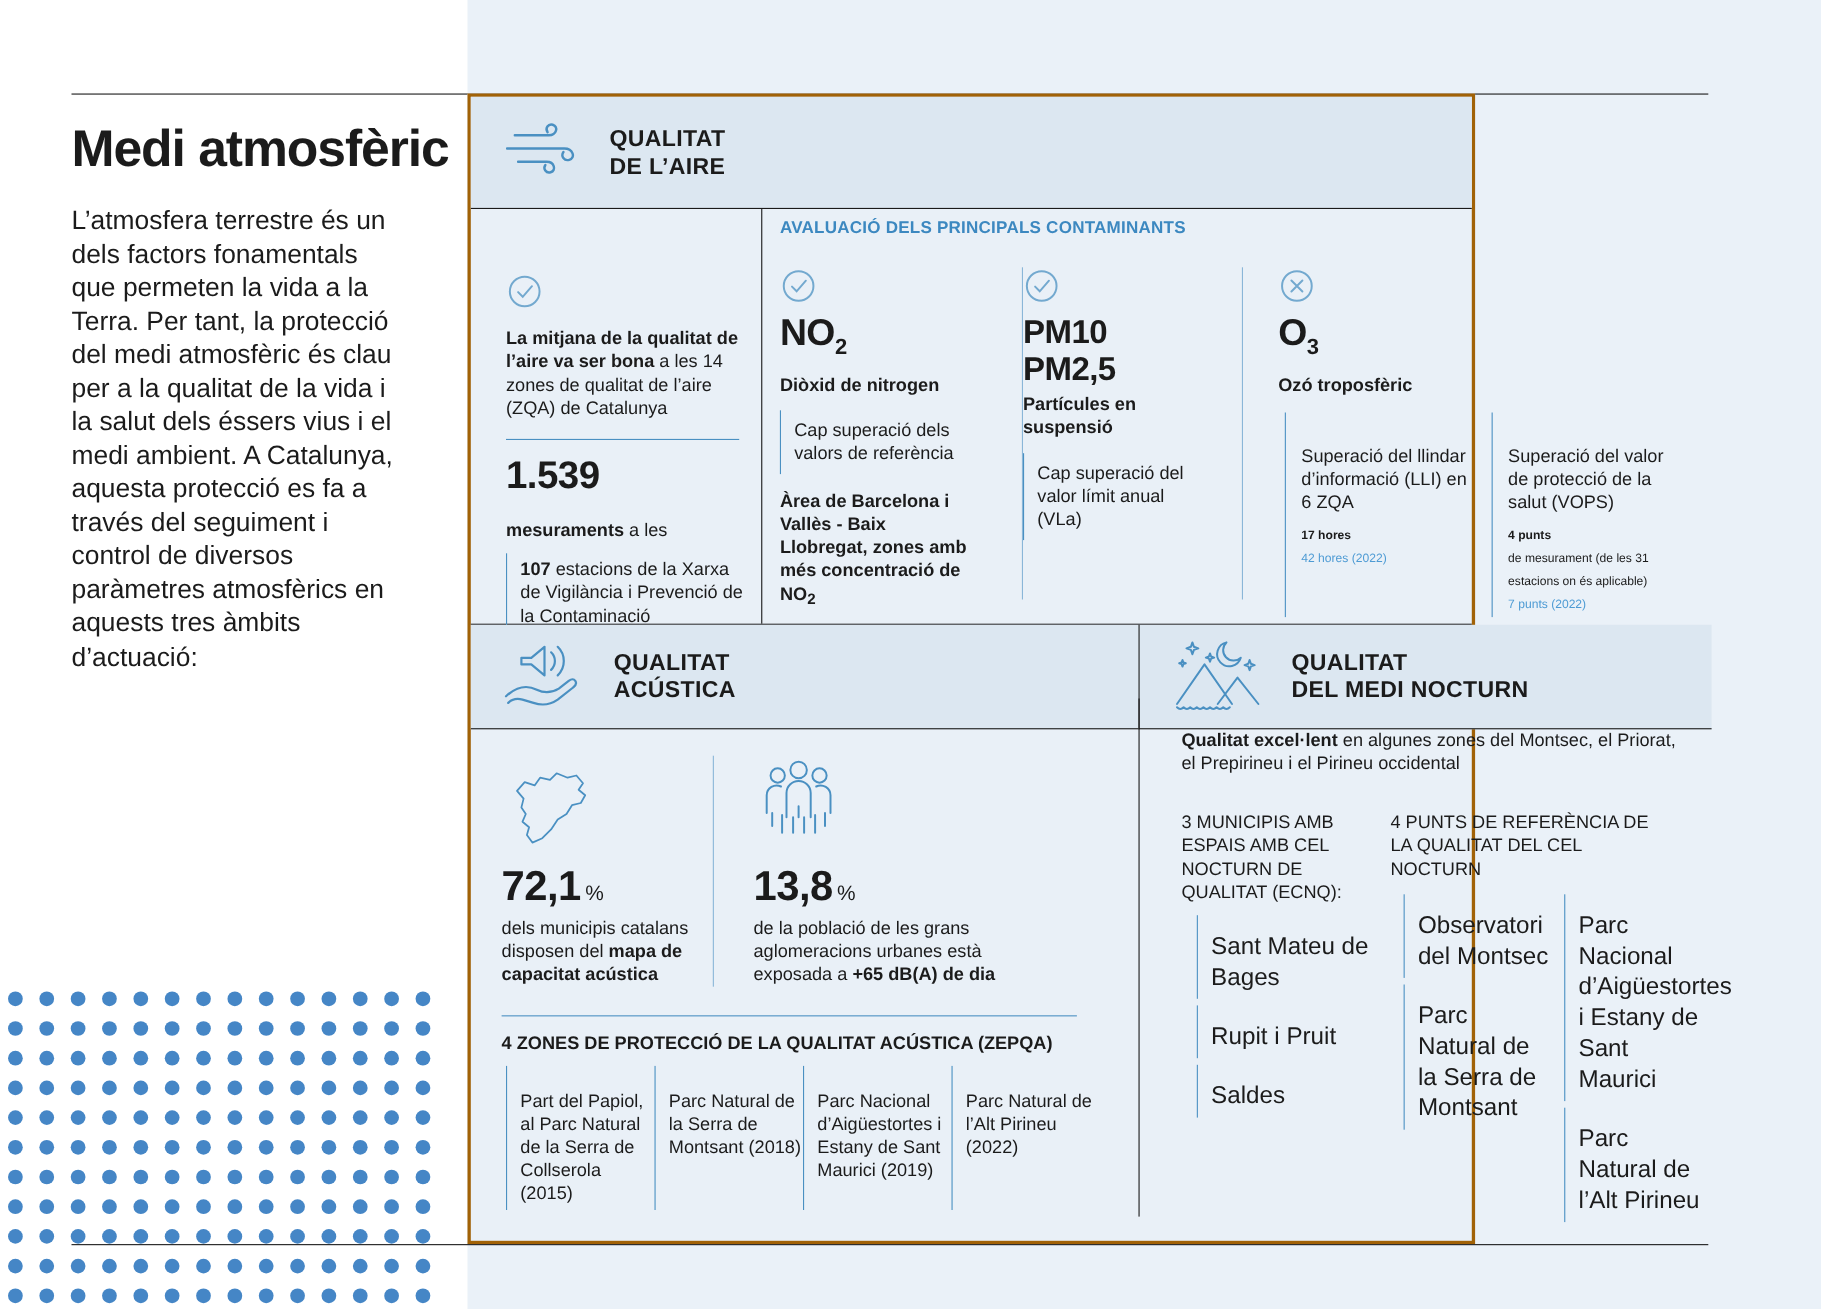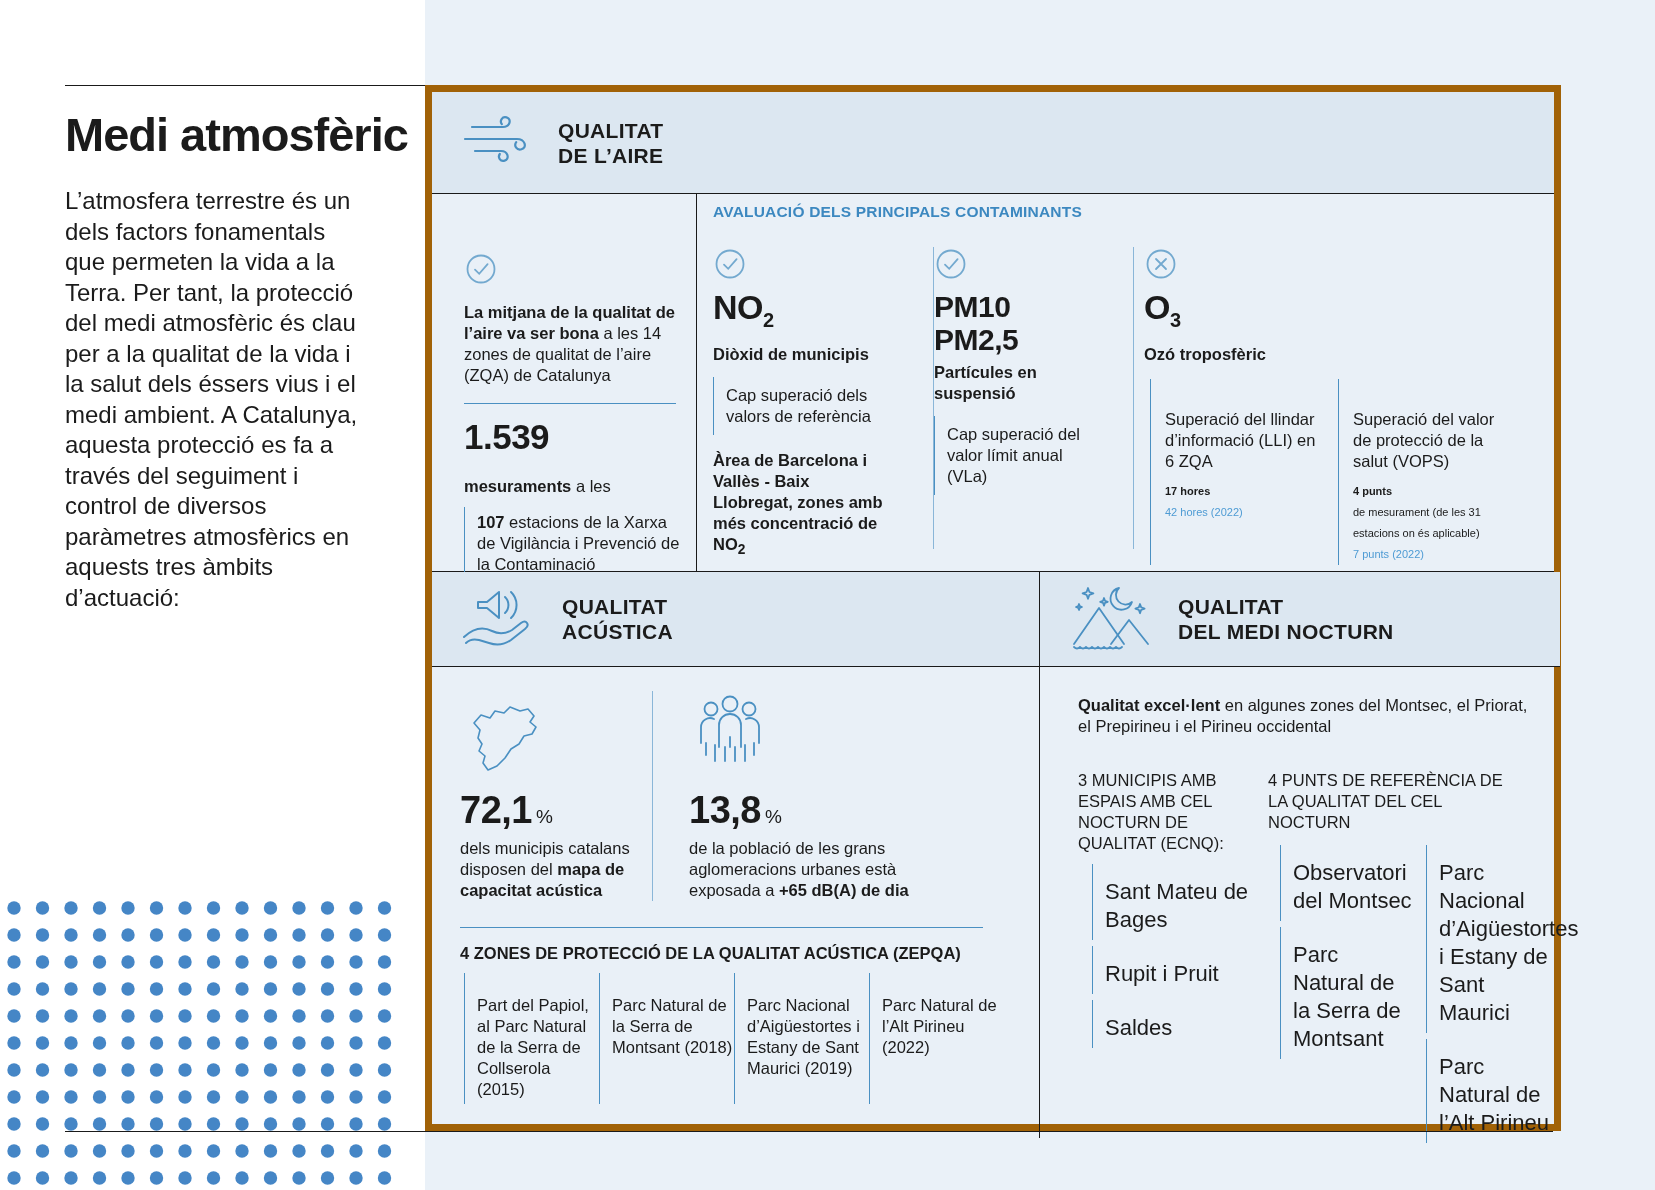--- a/index.html
+++ b/index.html
@@ -10,22 +10,22 @@
   .rule-top{top:85px}
   .rule-bottom{top:1131px}
 
   
   .left-col{position:absolute;left:65px;top:108px;width:345px}
   .title{font-size:47px;line-height:54px;font-weight:bold;letter-spacing:-1px;margin:0}
   .intro{font-size:24px;line-height:30.5px;margin:24px 0 0 0;width:305px}
   .dots-svg{position:absolute;left:0;top:898px}
 
   
-  .box{position:absolute;left:425px;top:85px;width:1136px;height:1046px;
-       border:7px solid #a16207;box-sizing:border-box;background:#e9f0f7}
+  .box{position:absolute;left:425px;top:85px;width:916px;height:1046px;
+       border:3px solid #a16207;box-sizing:border-box;background:#e9f0f7}
   .band{background:#dce7f1;display:flex;align-items:center;box-sizing:border-box;position:absolute}
   .band h2{font-size:21px;line-height:25px;margin:0;font-weight:bold;letter-spacing:.3px}
   .bicon{margin-right:26px;flex:none;display:flex}
   .band-air{left:0;top:0;width:100%;height:102px;border-bottom:1px solid #1a1a1a;padding-left:28px}
   .band-acoustic{left:0;top:480px;width:607px;height:95px;border-bottom:1px solid #1a1a1a;padding-left:28px}
   .band-night{left:607px;top:480px;width:521px;height:95px;border-bottom:1px solid #1a1a1a;
               border-left:1px solid #1a1a1a;padding-left:26px}
 
   
   .air-content{position:absolute;left:0;top:102px;width:100%;height:378px;
@@ -37,21 +37,21 @@
   .stat-num{font-size:35px;font-weight:bold;margin-top:13px;letter-spacing:-.5px}
   .stat-lab{font-size:16.5px;margin-top:20px}
   .note{border-left:1.5px solid #4a90c2;margin-top:11px;padding:5px 0 2px 12px;width:205px;
         font-size:16.5px;line-height:21px}
   .air-eval{flex:1;padding:9px 0 0 16px;box-sizing:border-box}
   .eval-title{color:#3c88c0;font-weight:bold;font-size:15.5px;letter-spacing:.2px}
   .eval-cols{display:flex;margin-top:26px;height:302px}
   .ccol{box-sizing:border-box}
   .ccol-no2{width:220px}
   .ccol-pm{width:200px;border-left:1px solid #8ab6d8;}
-  .ccol-o3{flex:1;border-left:1px solid #8ab6d8;padding-left:10px}
+  .ccol-o3{flex:1;border-left:1px solid #8ab6d8;padding-left:32px}
   .cicon{margin-bottom:9px;display:block}
   .formula{font-size:34px;font-weight:bold;line-height:35px;letter-spacing:-.5px}
   .formula sub{font-size:20px}
   .formula-pm{font-size:30px;line-height:33px}
   .cname{font-size:16.5px;font-weight:bold;line-height:21px;margin-top:6px}
   .cnote{border-left:1.5px solid #4a90c2;margin-top:12px;padding:8px 0 8px 12px;
          font-size:16.5px;line-height:21px;width:150px}
   .cnote-pm{width:150px}
   .chl{font-weight:bold;font-size:16.5px;line-height:21px;margin-top:15px;width:178px}
   .o3row{display:flex;margin-top:14px}
@@ -74,21 +74,21 @@
   .pct{font-size:19px;font-weight:normal;margin-left:4px}
   .sdesc{font-size:16.5px;line-height:21px;margin-top:6px;width:180px}
   .sdesc2{width:255px}
   .hr-blue2{width:523px;height:1px;background:#4a90c2;margin-top:26px}
   .zepqa-t{font-weight:bold;font-size:16.5px;margin-top:16px}
   .zepqa-row{display:flex;margin-top:10px;margin-left:4px}
   .zitem{border-left:1.5px solid #4a90c2;padding:22px 0 4px 12px;width:135px;box-sizing:border-box;
          font-size:16.5px;line-height:21px}
 
   
-  .night{position:absolute;left:607px;top:575px;width:521px;height:471px;border-left:1px solid #1a1a1a;
+  .night{position:absolute;left:607px;top:547px;width:521px;height:471px;border-left:1px solid #1a1a1a;
          box-sizing:border-box;padding:26px 0 0 38px}
   .nintro{font-size:16.5px;line-height:21px;width:465px;margin:2px 0 0 0}
   .ngroups{display:flex;margin-top:33px}
   .nmun{width:190px;flex:none}
   .ngt{font-weight:normal;font-size:16.5px;line-height:21px}
   .ngt-mun{width:168px}
   .ngt-pts{width:252px}
   .nitems{margin-left:14px;margin-top:10px}
   .nitem{border-left:1.5px solid #4a90c2;padding:14px 0 6px 12px;font-size:22px;line-height:28px;margin-top:6px}
   .npts{flex:1}
@@ -147,21 +147,21 @@
         <div class="eval-cols">
 
           <div class="ccol ccol-no2">
             <span class="cicon">
               <svg width="34" height="34" viewBox="0 0 34 34" fill="none" stroke="#73a9cf" stroke-width="1.8" stroke-linecap="round">
                 <circle cx="17" cy="17" r="13.5"></circle>
                   <path d="M11 17.6 l4.2 4.2 l8.4 -9.6"></path>
               </svg>
             </span>
             <div class="formula"><span>NO</span><sub>2</sub></div>
-            <div class="cname">Diòxid de municipis</div>
+            <div class="cname">Diòxid de nitrogen</div>
             <div class="cnote">Cap superació dels valors de referència</div>
             <div class="chl"><span>Àrea de Barcelona i Vallès - Baix Llobregat, zones amb més concentració de NO</span><sub>2</sub></div>
           </div>
 
           <div class="ccol ccol-pm">
             <span class="cicon">
               <svg width="34" height="34" viewBox="0 0 34 34" fill="none" stroke="#73a9cf" stroke-width="1.8" stroke-linecap="round">
                 <circle cx="17" cy="17" r="13.5"></circle>
                   <path d="M11 17.6 l4.2 4.2 l8.4 -9.6"></path>
               </svg>

